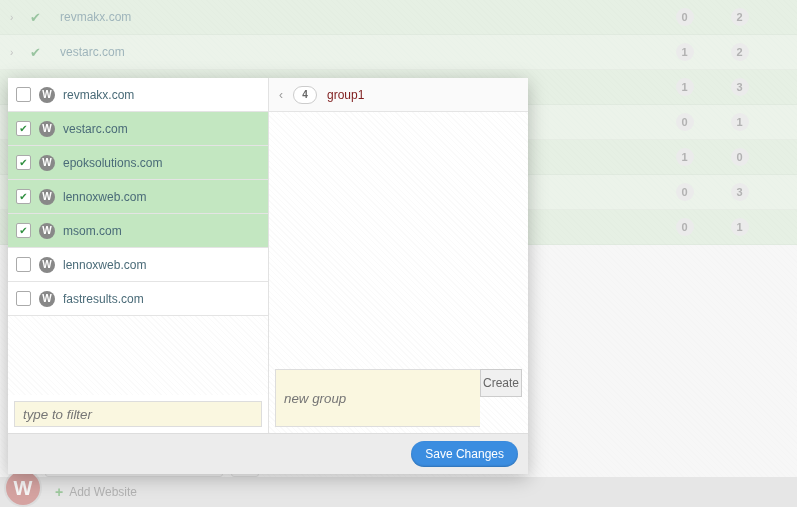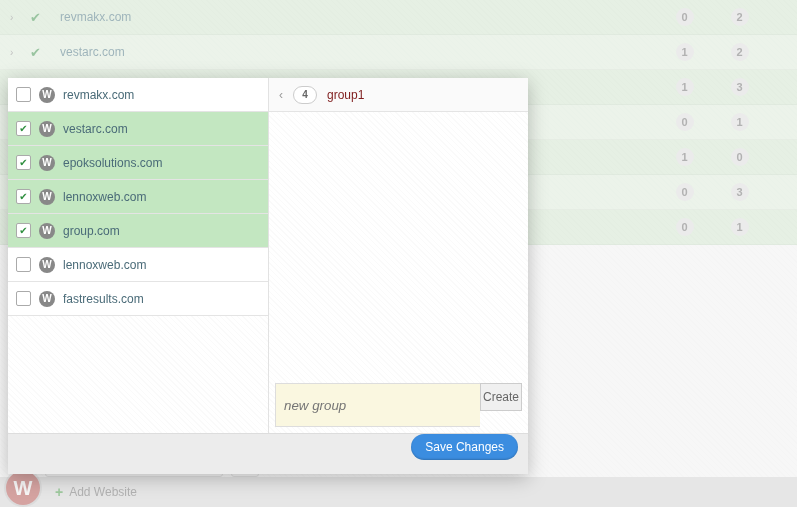--- a/index.html
+++ b/index.html
@@ -33,23 +33,23 @@
 .wp-ico{width:16px;height:16px;border-radius:50%;background:#888;display:flex;align-items:center;justify-content:center;color:#fff;font-size:10px;font-weight:bold}
 .site-name{color:#4a6b78}
 .filter-wrap{padding:6px}
 .filter-input{width:100%;box-sizing:border-box;height:26px;border:1px solid #ddd;background:#faf7e0;padding:0 8px;color:#999;font-style:italic}
 .group-head{display:flex;align-items:center;height:33px;padding:0 10px;gap:10px;border-bottom:1px solid #e4e4e4;background:#fafafa}
 .caret{color:#999;font-size:12px;cursor:pointer}
 .count-badge{display:inline-flex;align-items:center;justify-content:center;min-width:22px;height:16px;border-radius:10px;border:1px solid #ccc;background:#fff;font-size:10px;font-weight:bold;color:#666}
 .group-name{color:#7f1d1d}
 .group-body{flex:1}
 .group-footer{padding:6px;display:flex;gap:0}
-.group-input{flex:1;height:26px;border:1px solid #ddd;background:#faf7e0;padding:8px 8px;color:#999;font-style:italic;border-right:none}
+.group-input{flex:1;height:26px;border:1px solid #ddd;background:#faf7e0;padding:15px 8px;color:#999;font-style:italic;border-right:none}
 .create-btn{height:28px;padding:0 2px;border:1px solid #ccc;background:#f0f0f0;color:#666;cursor:pointer;font-size:12px}
-.modal-footer{height:40px;background:#ececec;display:flex;align-items:flex-start;justify-content:flex-end;padding:0 10px;border-top:1px solid #ddd}
+.modal-footer{height:40px;background:#ececec;display:flex;align-items:center;justify-content:flex-end;padding:0 10px;border-top:1px solid #ddd}
 .save-btn{height:26px;padding:0 14px;border:none;border-radius:14px;background:#3b8de0;color:#fff;font-size:12px;cursor:pointer;box-shadow:inset 0 -1px 2px rgba(0,0,0,.2)}
 </style>
 </head>
 <body>
 
 <div class="bg-stage diag">
   <div class="bg-table" id="bg-rows">
       <div class="bg-row alt">
         <span class="bg-chevron">›</span>
         <span class="bg-check">✔</span>
@@ -176,33 +176,36 @@
             <span class="site-name">epoksolutions.com</span>
           </div>
           <div class="site-row sel">
             <span class="chk">✔</span>
             <span class="wp-ico">W</span>
             <span class="site-name">lennoxweb.com</span>
           </div>
           <div class="site-row sel">
             <span class="chk">✔</span>
             <span class="wp-ico">W</span>
-            <span class="site-name">group.com</span>
+            <span class="site-name">msom.com</span>
           </div>
           <div class="site-row unsel">
             <span class="chk"></span>
             <span class="wp-ico">W</span>
             <span class="site-name">lennoxweb.com</span>
           </div>
           <div class="site-row unsel">
             <span class="chk"></span>
             <span class="wp-ico">W</span>
             <span class="site-name">fastresults.com</span>
           </div>
         </div>
+      <div class="filter-wrap">
+        <input class="filter-input" placeholder="type to filter" style="">
+      </div>
     </div>
 
     <div class="right-pane diag">
       <div class="group-head">
         <span class="caret">‹</span>
         <span class="count-badge">4</span>
         <span class="group-name">group1</span>
       </div>
       <div class="group-body"></div>
       <div class="group-footer">

